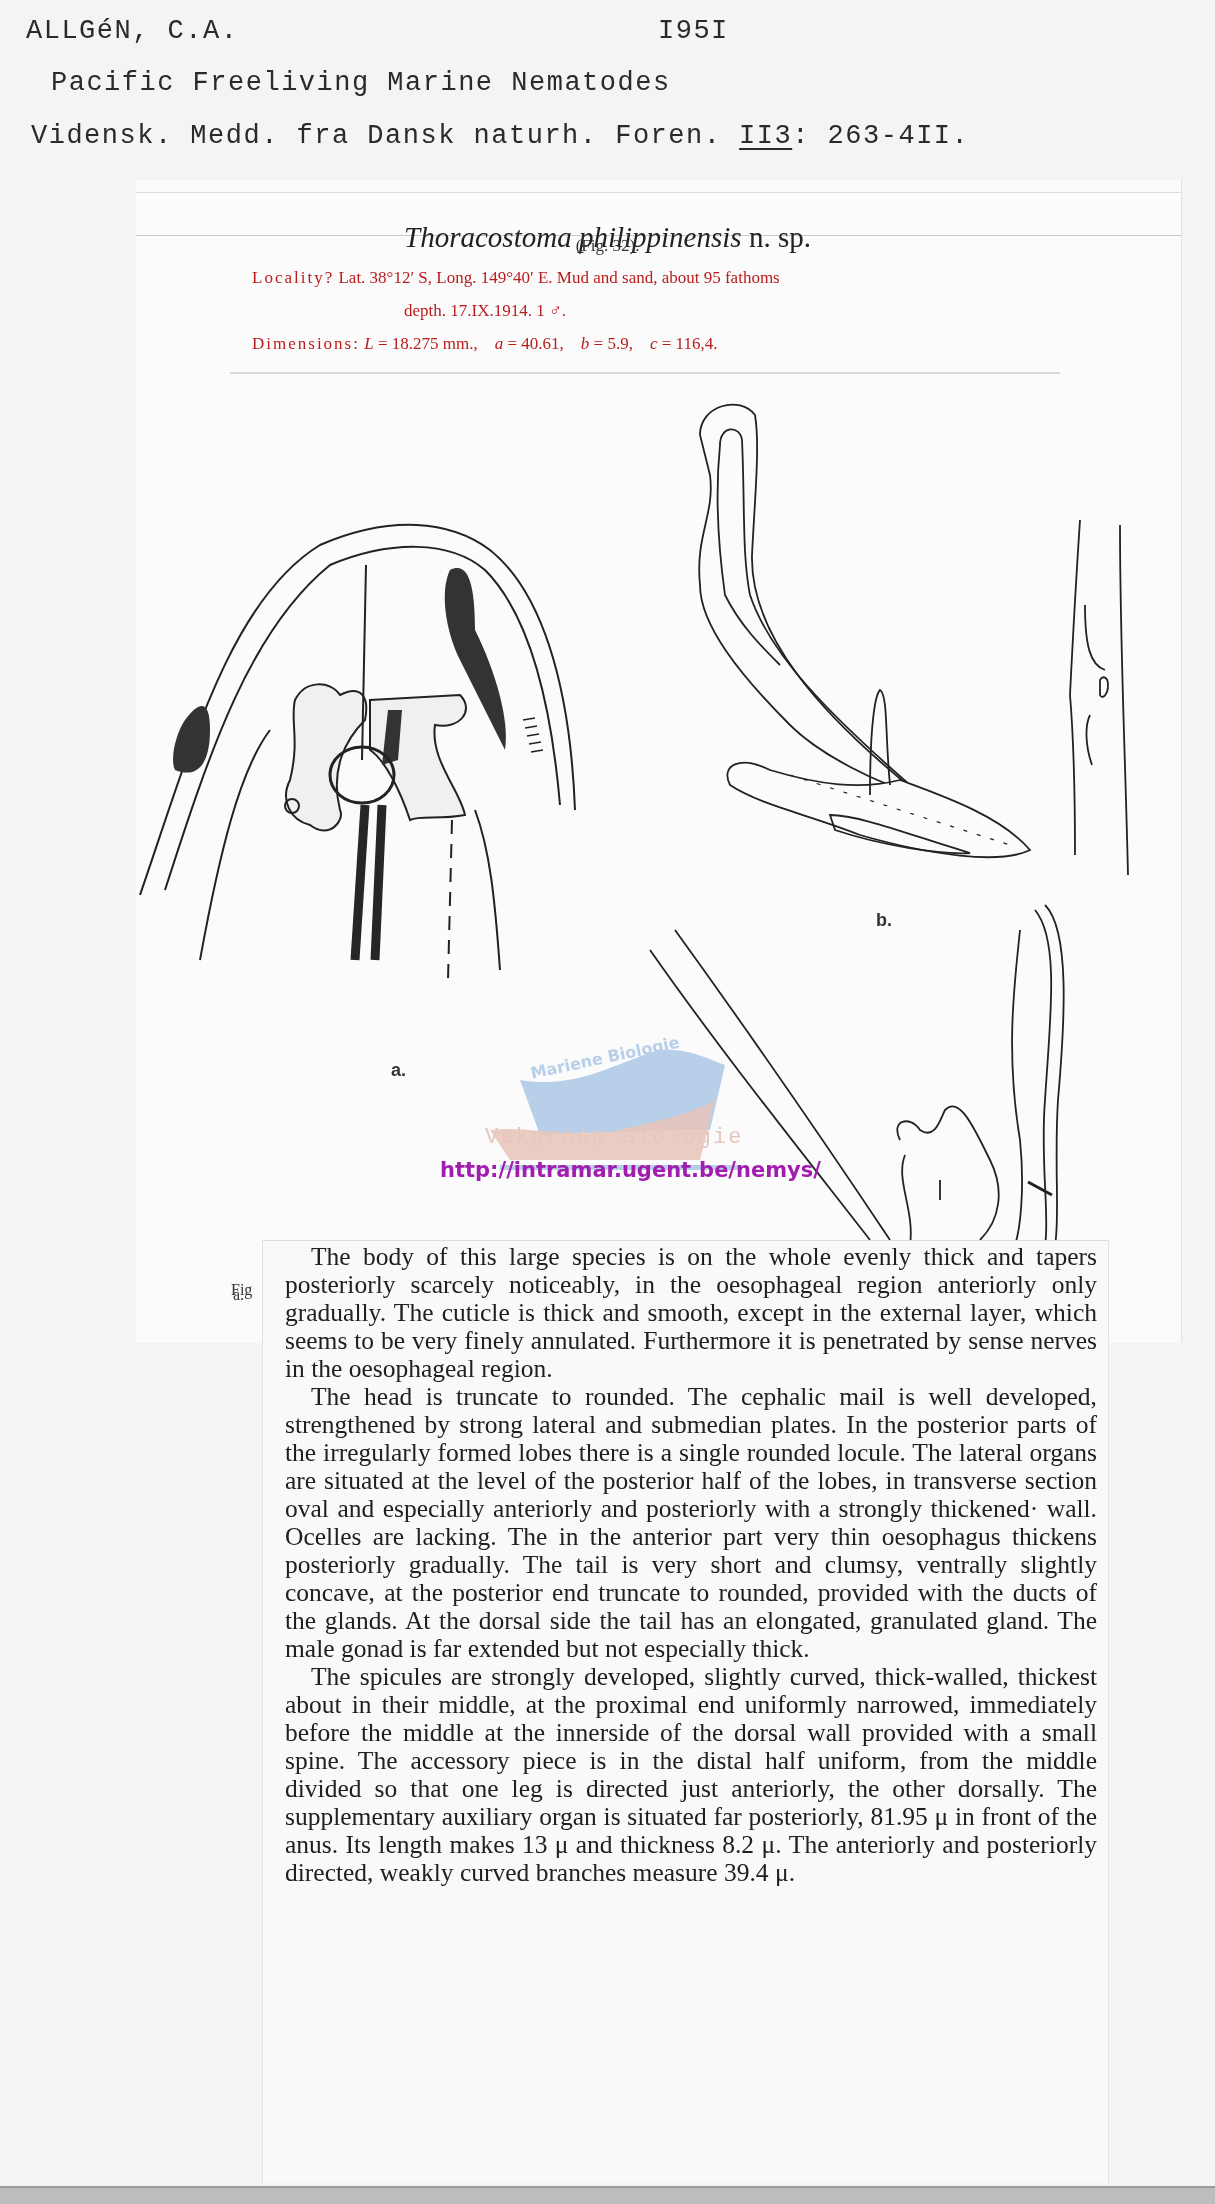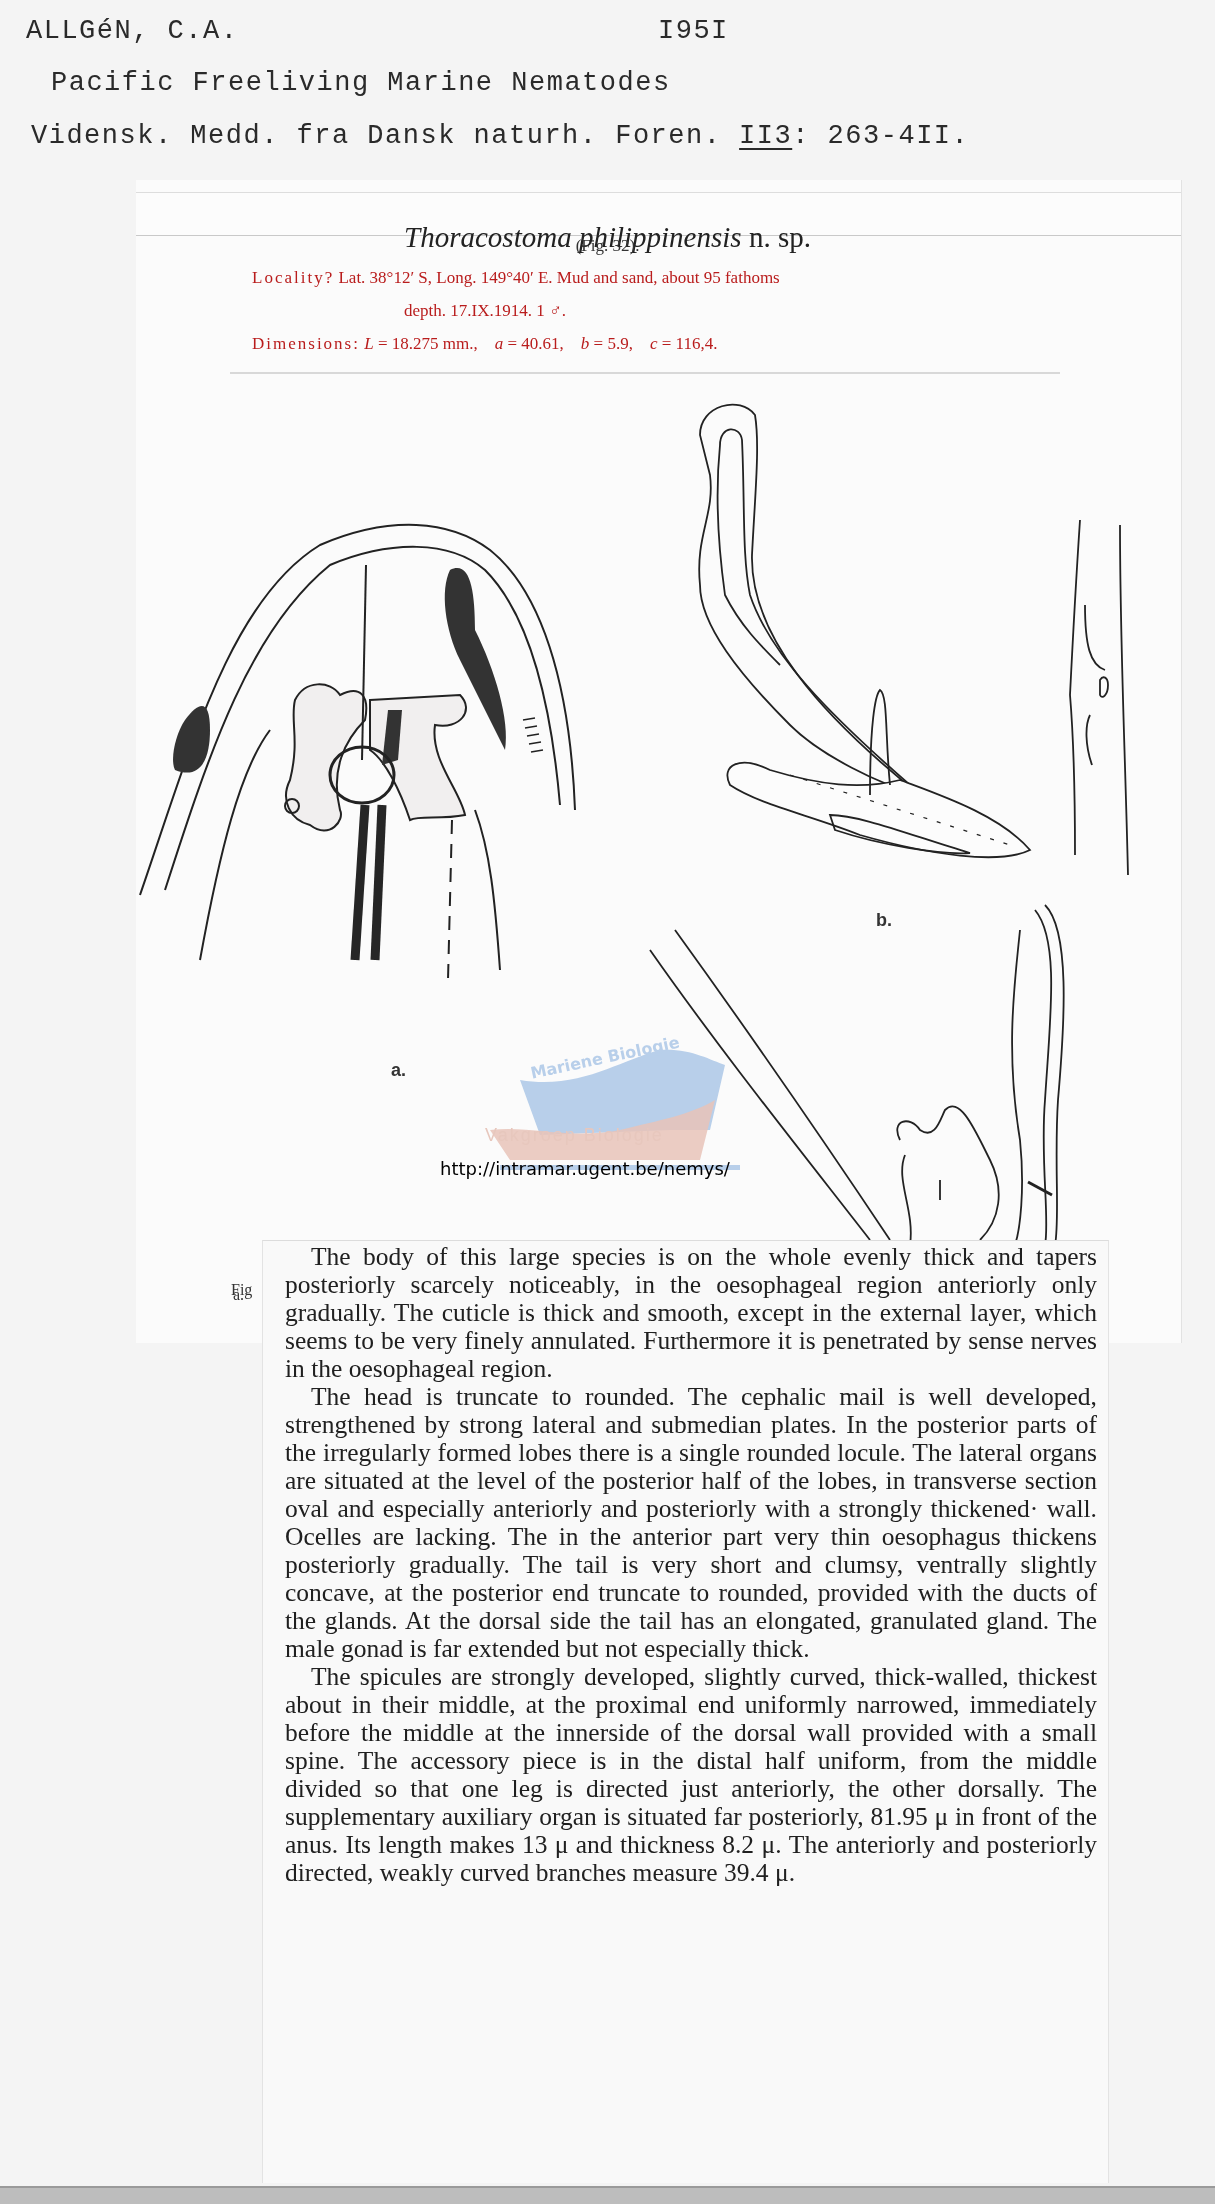--- a/index.html
+++ b/index.html
@@ -10,22 +10,22 @@
   .title-strip { position:absolute; left:136px; top:192px; width:1045px; height:42px; background:#fcfcfc; border-top:1px solid #ddd; border-bottom:1px solid #c9c9c9; }
   .title { position:absolute; left:0; width:1215px; text-align:center; top:196px; font-size:29px;margin-top:25px; }
   .title i { font-style:italic; }
   .figref { position:absolute; left:0; width:1215px; text-align:center; top:236px; font-size:17px; color:#333; }
   .cap { position:absolute; font-size:17px; white-space:nowrap; color:#b91c1c; }
   .cap .sp { letter-spacing:2px; }
   .cap-strip { position:absolute; left:230px; top:372px; width:830px; height:2px; background:#d8d8d8; }
   .fig-label { position:absolute; font-family:"Liberation Sans", sans-serif; font-weight:bold; font-size:18px; color:#333; }
   svg.draw { position:absolute; }
   .wm { position:absolute; left:470px; top:1020px; width:300px; height:170px; }
-  .wm-url { position:absolute; left:440px; top:1158px; font-family:"DejaVu Sans", sans-serif; font-weight:normal; font-size:18px; color:#000000; white-space:nowrap; }
-  .wm-vak { position:absolute; left:485px; top:1125px; font-family:Liberation Sans, sans-serif; font-size:18px; color:#e7c7bd; letter-spacing:2px; white-space:nowrap; }
+  .wm-url { position:absolute; left:440px; top:1158px; font-family:"DejaVu Sans", sans-serif; font-weight:bold; font-size:21px; color:#a21caf; white-space:nowrap; }
+  .wm-vak { position:absolute; left:485px; top:1125px; font-family:Liberation Mono, monospace; font-size:22px; color:#e7c7bd; letter-spacing:2px; white-space:nowrap; }
   .textbox { position:absolute; left:262px; top:1240px; width:845px; height:942px; background:#f9f9f9; border-left:1px solid #e3e3e3; border-right:1px solid #e3e3e3; border-top:1px solid #dcdcdc; }
   .para { position:absolute; left:285px; width:812px; font-size:25.5px; line-height:28px; text-align:justify; color:#202020; }
   .para p { margin:0; text-indent:26px; }
   .side { position:absolute; font-size:16px; color:#333; }
   .bottom-bar { position:absolute; left:0; top:2186px; width:1215px; height:18px; background:#bdbdbd; border-top:2px solid #9a9a9a; }
 </style>
 </head>
 <body>
 
 <div class="typed" style="left:26px; top:16px;">ALLGéN, C.A.</div>

